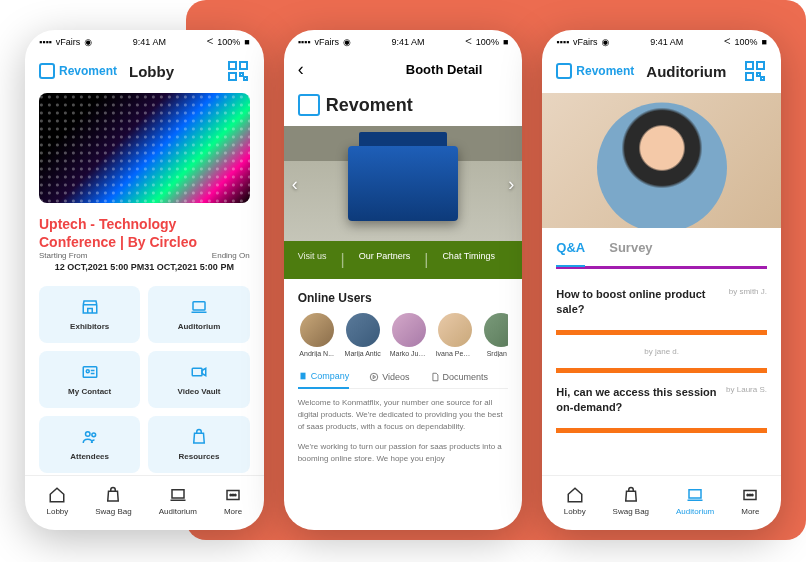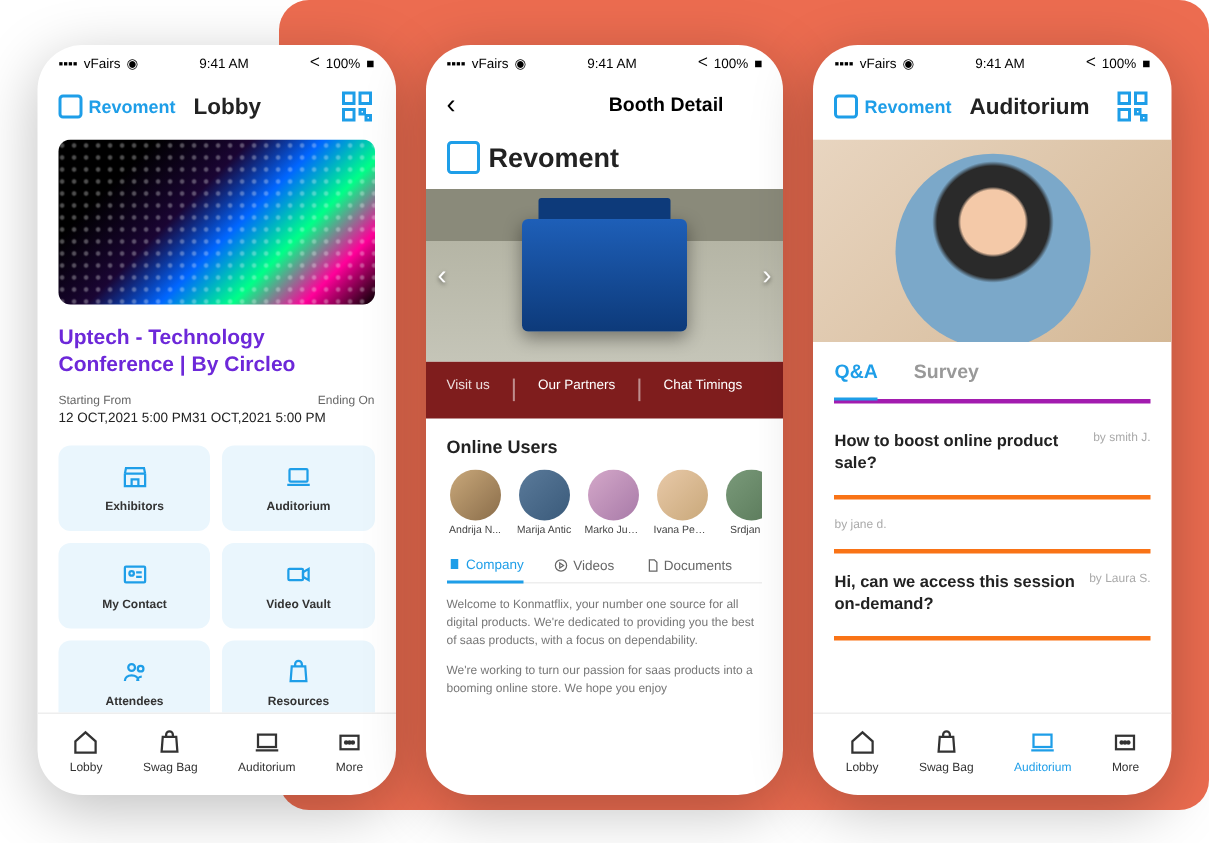--- a/index.html
+++ b/index.html
@@ -11,59 +11,59 @@
 .status-bar .left,.status-bar .right{display:flex;align-items:center;gap:4px}
 .app-header{display:flex;align-items:center;padding:10px 14px;gap:8px}
 .logo{display:flex;align-items:center;gap:4px;color:#1e9ee8;font-weight:700;font-size:12px}
 .logo-r{width:16px;height:16px;border:2px solid #1e9ee8;border-radius:3px;position:relative;display:inline-block}
 .page-title{font-weight:700;font-size:15px;color:#222;flex:1;text-align:left;margin-left:4px}
 .qr-icon{width:24px;height:24px;color:#1e9ee8}
 .back-arrow{font-size:18px;margin-right:8px}
 .content{flex:1;overflow:hidden;padding:0 14px}
 .hero-img{width:100%;height:110px;background:linear-gradient(135deg,#000 20%,#1a0533 40%,#0066ff 55%,#00ff88 70%,#ff0099 85%,#000);border-radius:8px;margin-bottom:12px;position:relative;overflow:hidden}
 .hero-img::after{content:"";position:absolute;inset:0;background:radial-gradient(circle at 30% 50%,rgba(255,255,255,0.3) 1px,transparent 2px);background-size:8px 8px}
-.event-title{font-weight:700;font-size:14px;color:#6d28d9;line-height:1.3;margin-bottom:11px}
+.event-title{font-weight:700;font-size:14px;color:#ef4444;line-height:1.3;margin-bottom:0}
 .date-row{display:flex;justify-content:space-between;font-size:8px;color:#666;margin-bottom:2px}
-.date-val{font-size:9px;font-weight:400;color:#222;display:flex;justify-content:flex-start;margin-bottom:14px}
+.date-val{font-size:9px;font-weight:700;color:#222;display:flex;justify-content:center;margin-bottom:14px}
 .grid-cards{display:grid;grid-template-columns:repeat(2,1fr);gap:8px}
 .card{background:#eaf6fd;border-radius:8px;padding:12px 4px;display:flex;flex-direction:column;align-items:center;gap:6px}
 .card-icon{width:20px;height:18px;color:#1e9ee8}
 .card-label{font-size:8px;font-weight:600;color:#333}
 .bottom-nav{display:flex;justify-content:space-around;padding:10px 8px 14px;border-top:1px solid #eee;margin-top:auto}
 .nav-item{display:flex;flex-direction:column;align-items:center;gap:3px;font-size:8px;color:#333}
 .nav-item.active{color:#1e9ee8}
 .nav-icon{width:18px;height:18px}
 .booth-header{text-align:right;font-weight:700;font-size:13px;flex:1}
 .booth-logo-row{display:flex;align-items:center;gap:6px;padding:4px 14px 10px}
 .booth-brand{font-size:18px;font-weight:700;color:#222}
 .booth-img{width:calc(100% + 28px);margin-left:-14px;height:115px;background:linear-gradient(#8a8a7a 0%,#8a8a7a 30%,#b5b5a5 30%,#c5c5b8 100%);position:relative;display:flex;align-items:center;justify-content:center}
 .booth-stand{width:110px;height:75px;background:linear-gradient(180deg,#1e5fb8,#0d3a7a);border-radius:4px;position:relative;box-shadow:0 4px 12px rgba(0,0,0,0.4)}
 .booth-stand::before{content:"";position:absolute;top:-14px;left:10%;width:80%;height:14px;background:#0d3a7a;border-radius:2px 2px 0 0}
 .carousel-arrow{position:absolute;top:50%;transform:translateY(-50%);color:#fff;font-size:18px;text-shadow:0 1px 3px rgba(0,0,0,0.5)}
 .carousel-arrow.left{left:8px}
 .carousel-arrow.right{right:8px}
-.action-bar{width:calc(100% + 28px);margin-left:-14px;background:#7f1d1d;display:flex;padding:10px 14px;gap:14px}
+.action-bar{width:calc(100% + 28px);margin-left:-14px;background:#4d7c0f;display:flex;padding:10px 14px;gap:14px}
 .action-link{color:#fff;font-size:9px}
 .action-link:first-child{opacity:0.85}
 .section-title{font-weight:700;font-size:12px;margin:12px 0 8px;color:#222}
 .users-row{display:flex;gap:8px;overflow:hidden}
 .user{display:flex;flex-direction:column;align-items:center;gap:3px;min-width:38px}
 .avatar{width:34px;height:34px;border-radius:50%;background:#ccc;position:relative;overflow:hidden}
 .user-name{font-size:7px;color:#444;white-space:nowrap;overflow:hidden;text-overflow:ellipsis;max-width:38px}
 .tabs{display:flex;gap:20px;margin:14px 0 8px;border-bottom:1px solid #eee;padding-bottom:6px}
 .tab{font-size:9px;color:#666;display:flex;align-items:flex-end;gap:3px}
 .tab.active{color:#1e9ee8;border-bottom:2px solid #1e9ee8;padding-bottom:6px;margin-bottom:-7px}
 .tab-icon{width:10px;height:10px}
 .desc-text{font-size:8px;color:#777;line-height:1.5;margin-bottom:8px}
 .aud-img{width:calc(100% + 28px);margin-left:-14px;height:135px;background:linear-gradient(135deg,#e8d5c0,#d4b896);position:relative;overflow:hidden}
 .person{position:absolute;left:50%;top:50%;transform:translate(-50%,-45%);width:130px;height:130px;border-radius:50%;background:radial-gradient(circle at 50% 35%,#f4c9a8 20%,#2a2a2a 22%,#2a2a2a 35%,#7ba8c9 38%)}
 .qa-tabs{display:flex;gap:24px;margin:12px 0 6px;border-bottom:3px solid #a21caf}
 .qa-tab{font-size:13px;font-weight:600;color:#999;padding-bottom:10px}
 .qa-tab.active{color:#1e9ee8;border-bottom:2px solid #1e9ee8;margin-bottom:-1px}
-.qa-item{display:flex;justify-content:flex-start;align-items:flex-start;gap:8px;padding:12px 0;border-bottom:3px solid #f97316}
+.qa-item{display:flex;justify-content:center;align-items:flex-start;gap:8px;padding:12px 0;border-bottom:5px solid #f97316}
 .qa-q{font-size:11px;font-weight:600;color:#222;line-height:1.4;flex:1}
 .qa-author{font-size:8px;color:#aaa;white-space:nowrap}
 svg{display:block}
 .av1{background:linear-gradient(135deg,#c9a87a,#8a6d4a)}
 .av2{background:linear-gradient(135deg,#5a7a9a,#3a5a7a)}
 .av3{background:linear-gradient(135deg,#d4a8c9,#a87aa8)}
 .av4{background:linear-gradient(135deg,#e8c9a8,#c9a87a)}
 .av5{background:linear-gradient(135deg,#7a9a7a,#5a7a5a)}
 </style>
 </head>

